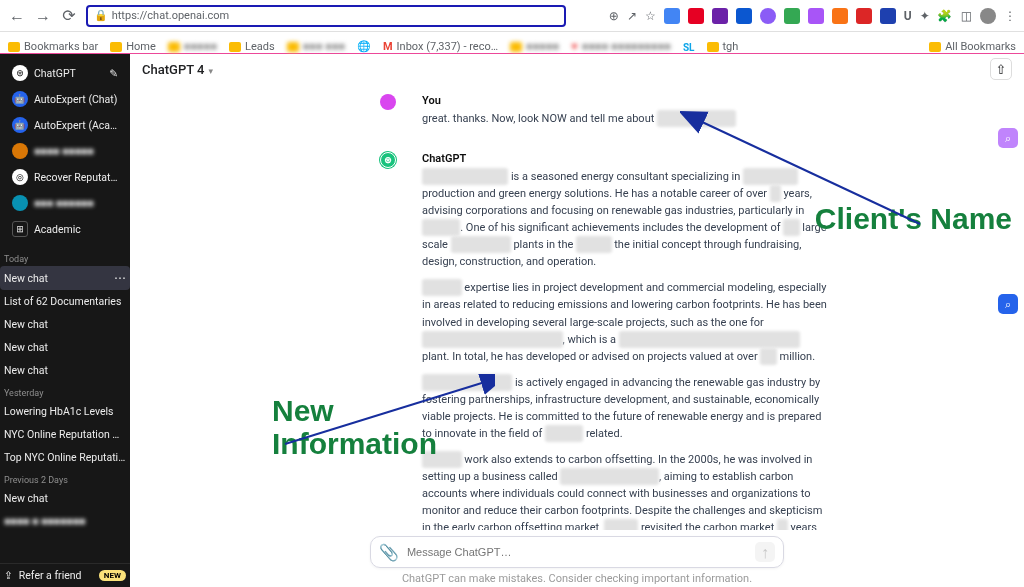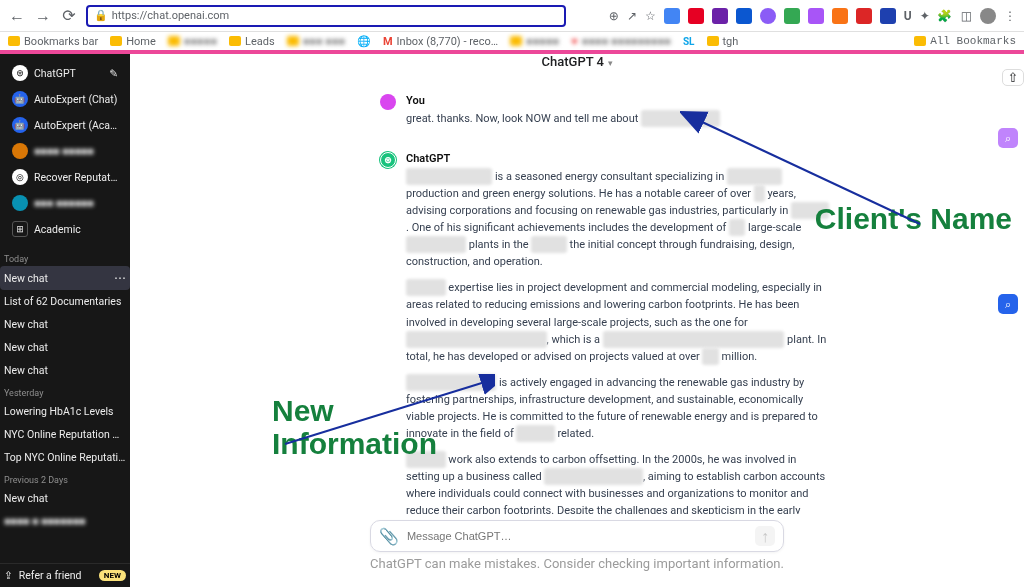--- a/index.html
+++ b/index.html
@@ -3,56 +3,56 @@
 <meta charset="utf-8">
 <style>
   * { box-sizing: border-box; margin: 0; padding: 0; }
   body { font-family: -apple-system, BlinkMacSystemFont, "Segoe UI", Roboto, Arial, sans-serif; width: 1024px; height: 587px; overflow: hidden; background: #fff; color: #202124; }
   .browser-toolbar { height: 32px; display: flex; align-items: center; padding: 0 8px; gap: 8px; background: #fff; border-bottom: 1px solid #e0e0e0; }
   .nav-btn { width: 18px; height: 18px; display: flex; align-items: center; justify-content: center; color: #5f6368; cursor: pointer; }
   .url-bar { flex: 1; max-width: 480px; height: 22px; border: 2px solid #1a1ab3; border-radius: 4px; display: flex; align-items: center; padding: 0 6px; font-size: 11px; color: #5f6368; background: #fff; }
   .url-bar .lock { margin-right: 4px; }
   .toolbar-icons { display: flex; align-items: center; gap: 8px; margin-left: auto; }
   .ext-icon { width: 16px; height: 16px; border-radius: 3px; }
-  .bookmarks-bar { height: 22px; display: flex; align-items: center; padding: 0 8px; gap: 12px; font-size: 11px; color: #5f6368; border-bottom: 4px solid #ec4899; }
+  .bookmarks-bar { height: 22px; display: flex; align-items: flex-end; padding: 0 8px; gap: 12px; font-size: 11px; color: #5f6368; border-bottom: 1px solid #ec4899; }
   .bm-item { display: flex; align-items: center; gap: 4px; cursor: pointer; white-space: nowrap; }
   .bm-folder { width: 12px; height: 10px; background: #fbbc04; border-radius: 2px; }
   .bm-blur { filter: blur(2px); color: #999; }
-  .bm-right { margin-left: auto; font-family: Liberation Mono, monospace; }
+  .bm-right { margin-left: auto; }
   .app { display: flex; height: calc(587px - 54px); }
   .sidebar { width: 130px; background: #171717; color: #ececec; display: flex; flex-direction: column; font-size: 10.5px; overflow-y: auto; }
   .sb-top { padding: 6px 8px; }
   .sb-item { display: flex; align-items: center; gap: 6px; padding: 5px 4px; border-radius: 4px; cursor: pointer; position: relative; }
   .sb-item.active { background: #343541; }
   .sb-icon { width: 16px; height: 16px; border-radius: 50%; background: #333; display: flex; align-items: center; justify-content: center; font-size: 9px; flex-shrink: 0; }
   .sb-text { white-space: nowrap; overflow: hidden; text-overflow: ellipsis; flex: 1; }
   .sb-blur { filter: blur(2px); }
   .sb-section-label { font-size: 9px; color: #8e8e8e; padding: 6px 4px 2px; }
   .sb-edit { margin-left: auto; }
   .sb-dots { margin-left: auto; font-size: 12px; }
   .sb-bottom { margin-top: auto; border-top: 1px solid #2a2a2a; }
   .badge-new { background: #fbe27a; color: #000; font-size: 8px; font-weight: 700; padding: 1px 5px; border-radius: 7px; margin-left: auto; }
   .main { flex: 1; display: flex; flex-direction: column; position: relative; background: #fff; }
-  .main-header { height: 30px; display: flex; align-items: center; padding: 0 0; font-size: 13px; font-weight: 500; color: #202123; flex-direction: column; }
+  .main-header { height: 30px; display: flex; align-items: center; padding: 0 12px; font-size: 13px; font-weight: 500; color: #202123; }
   .main-header .caret { font-size: 9px; color: #888; margin-left: 4px; }
   .share-btn { margin-left: auto; width: 22px; height: 22px; border: 1px solid #ddd; border-radius: 5px; display: flex; align-items: center; justify-content: center; cursor: pointer; }
   .chat-scroll { flex: 1; overflow-y: auto; padding: 8px 0 8px 250px; }
-  .msg { display: flex; gap: 10px; margin-bottom: 14px; max-width: 450px; }
+  .msg { display: flex; gap: 26px; margin-bottom: 14px; max-width: 450px; }
   .avatar { width: 16px; height: 16px; border-radius: 50%; flex-shrink: 0; margin-top: 2px; }
   .avatar.you { background: #d946ef; }
   .avatar.gpt { background: #19c37d; border: 1px solid #fff; box-shadow: 0 0 0 1px #19c37d; display:flex;align-items:center;justify-content:center;color:#fff;font-size:9px;font-weight:700; }
   .msg-body { font-size: 11px; line-height: 1.55; color: #374151; }
   .msg-name { font-weight: 600; color: #0d0d0d; margin-bottom: 1px; font-size: 11px; }
   .msg-body p { margin-bottom: 9px; }
   .redact { display: inline-block; background: #e1e1e1; color: transparent; border-radius: 3px; filter: blur(1.5px); }
   .input-row { padding: 6px 240px 4px 240px; }
   .input-box { border: 1px solid #d9d9e3; border-radius: 10px; height: 32px; display: flex; align-items: center; padding: 0 8px; gap: 8px; box-shadow: 0 1px 3px rgba(0,0,0,0.05); }
   .input-box input { flex: 1; border: none; outline: none; font-size: 11px; color: #6b7280; background: transparent; }
   .send-btn { width: 20px; height: 20px; border-radius: 5px; background: #f4f4f4; display: flex; align-items: center; justify-content: center; color: #c7c7c7; }
-  .disclaimer { text-align: center; font-size: 13px; color: #9b9b9b; padding-bottom: 16px; }
+  .disclaimer { text-align: center; font-size: 11px; color: #9b9b9b; padding-bottom: 2px; }
   
   .anno { position: absolute; font-family: Arial, sans-serif; font-weight: 800; color: #15803d; pointer-events: none; }
   .anno-client { top: 150px; right: 12px; font-size: 30px; line-height: 1; }
   .anno-newinfo { top: 340px; left: 142px; font-size: 30px; line-height: 1.1; }
   .arrow { position: absolute; pointer-events: none; }
   .float-tool { position: absolute; right: 6px; width: 20px; height: 20px; border-radius: 5px; display:flex;align-items:center;justify-content:center;color:#fff;font-size:11px; }
   .float-purple { top: 74px; background: #c084fc; }
   .float-blue { top: 240px; background: #2563eb; }
 </style>
 </head>
@@ -108,21 +108,21 @@
     </div>
   <div class="bm-item bm-blur">
       <div class="bm-folder"></div>
       <span>■■■ ■■■</span>
     </div>
   <div class="bm-item">
       <span>🌐</span>
     </div>
   <div class="bm-item">
       <span style="color:#ea4335;font-weight:700">M</span>
-      <span>Inbox (8,770) - reco…</span>
+      <span>Inbox (7,337) - reco…</span>
     </div>
   <div class="bm-item bm-blur">
       <div class="bm-folder"></div>
       <span>■■■■■</span>
     </div>
   <div class="bm-item bm-blur">
       <span style="color:#ef4444">♥</span>
       <span>■■■■ ■■■■■■■■■</span>
     </div>
   <div class="bm-item">

